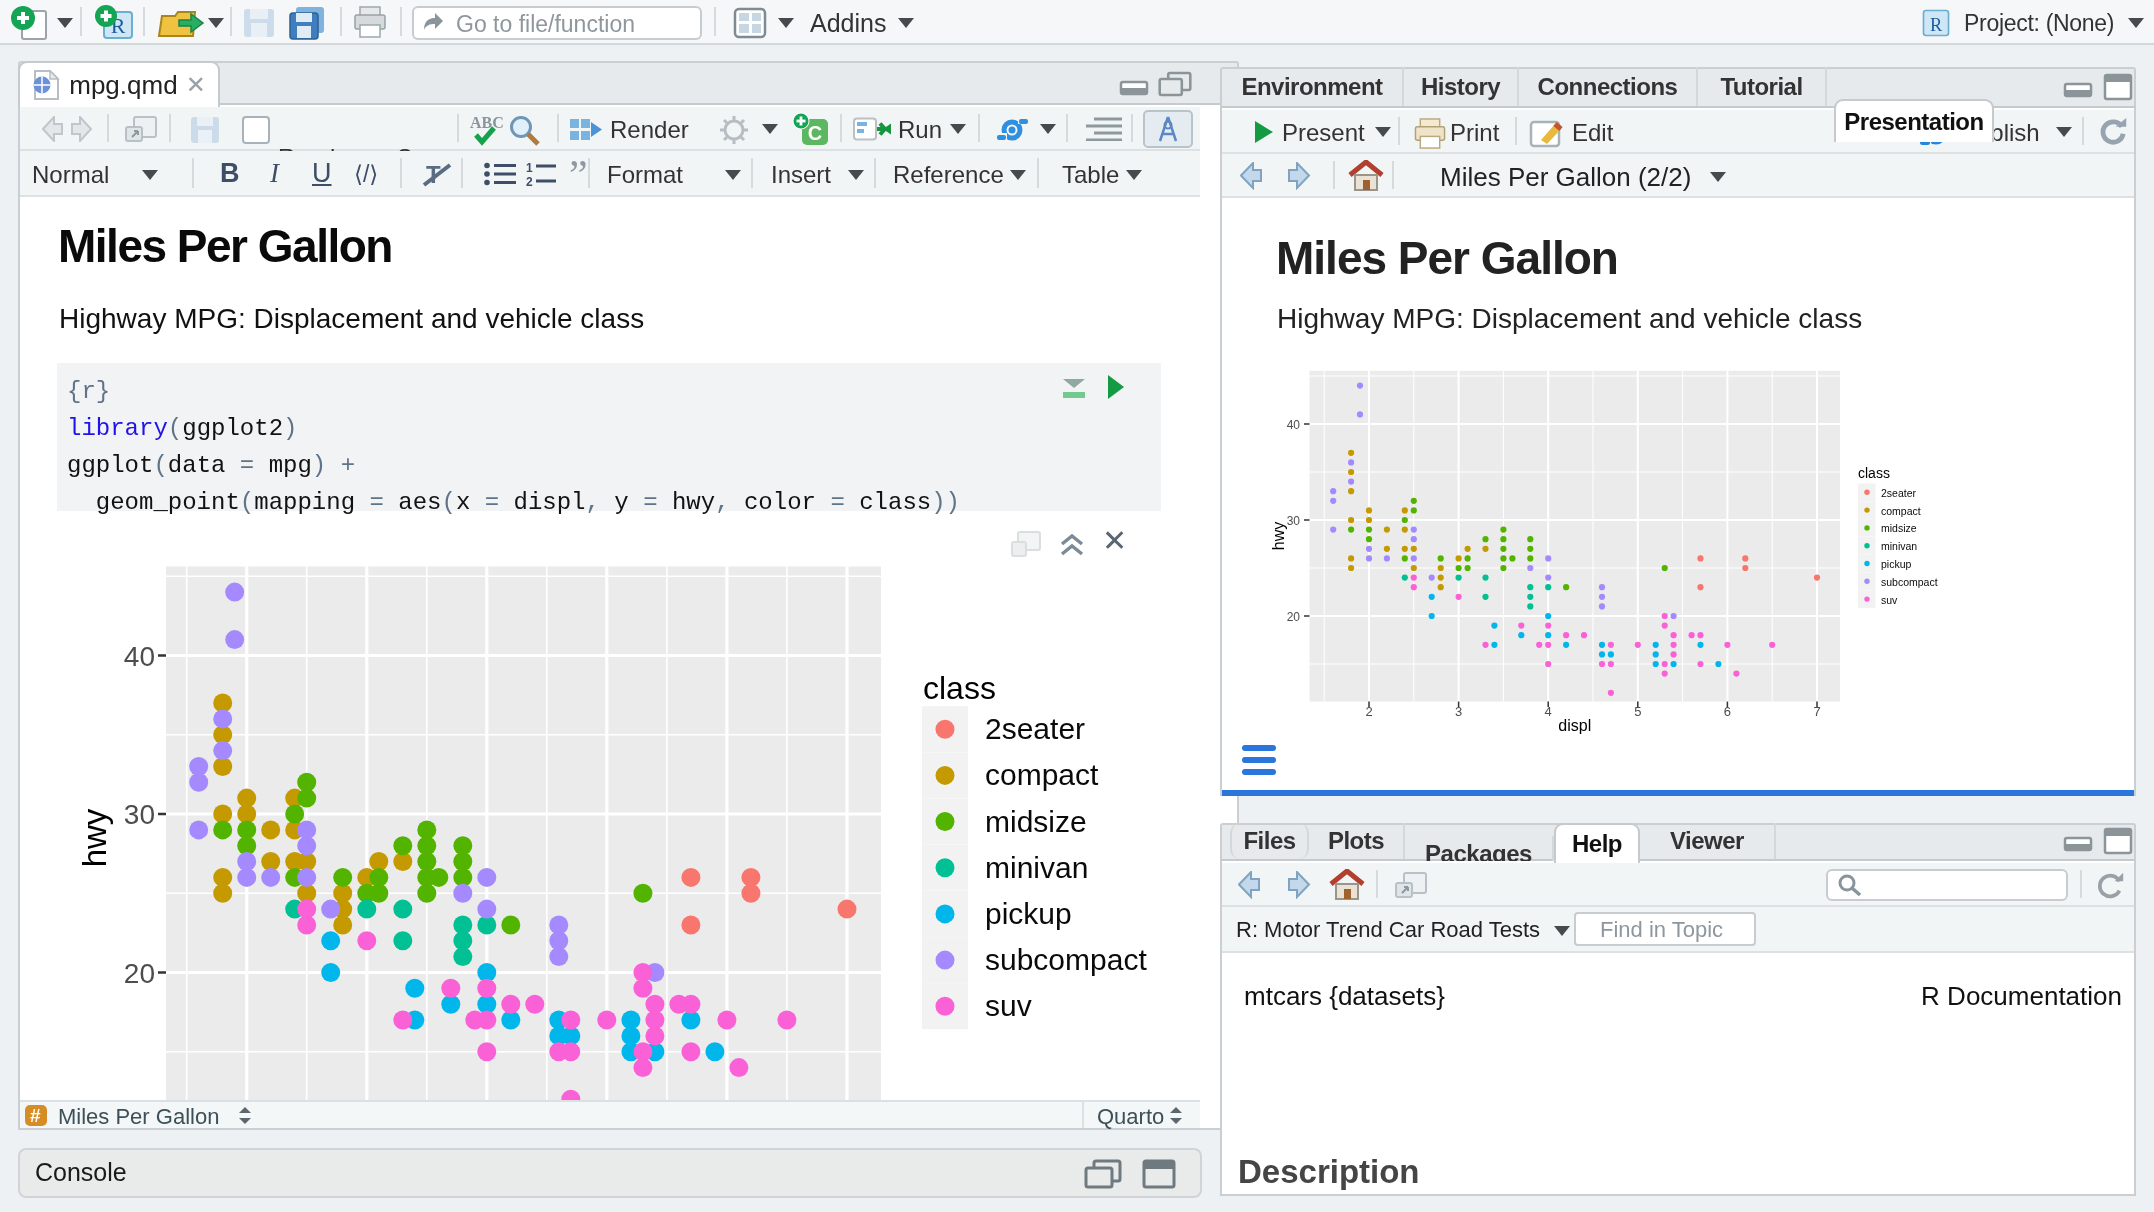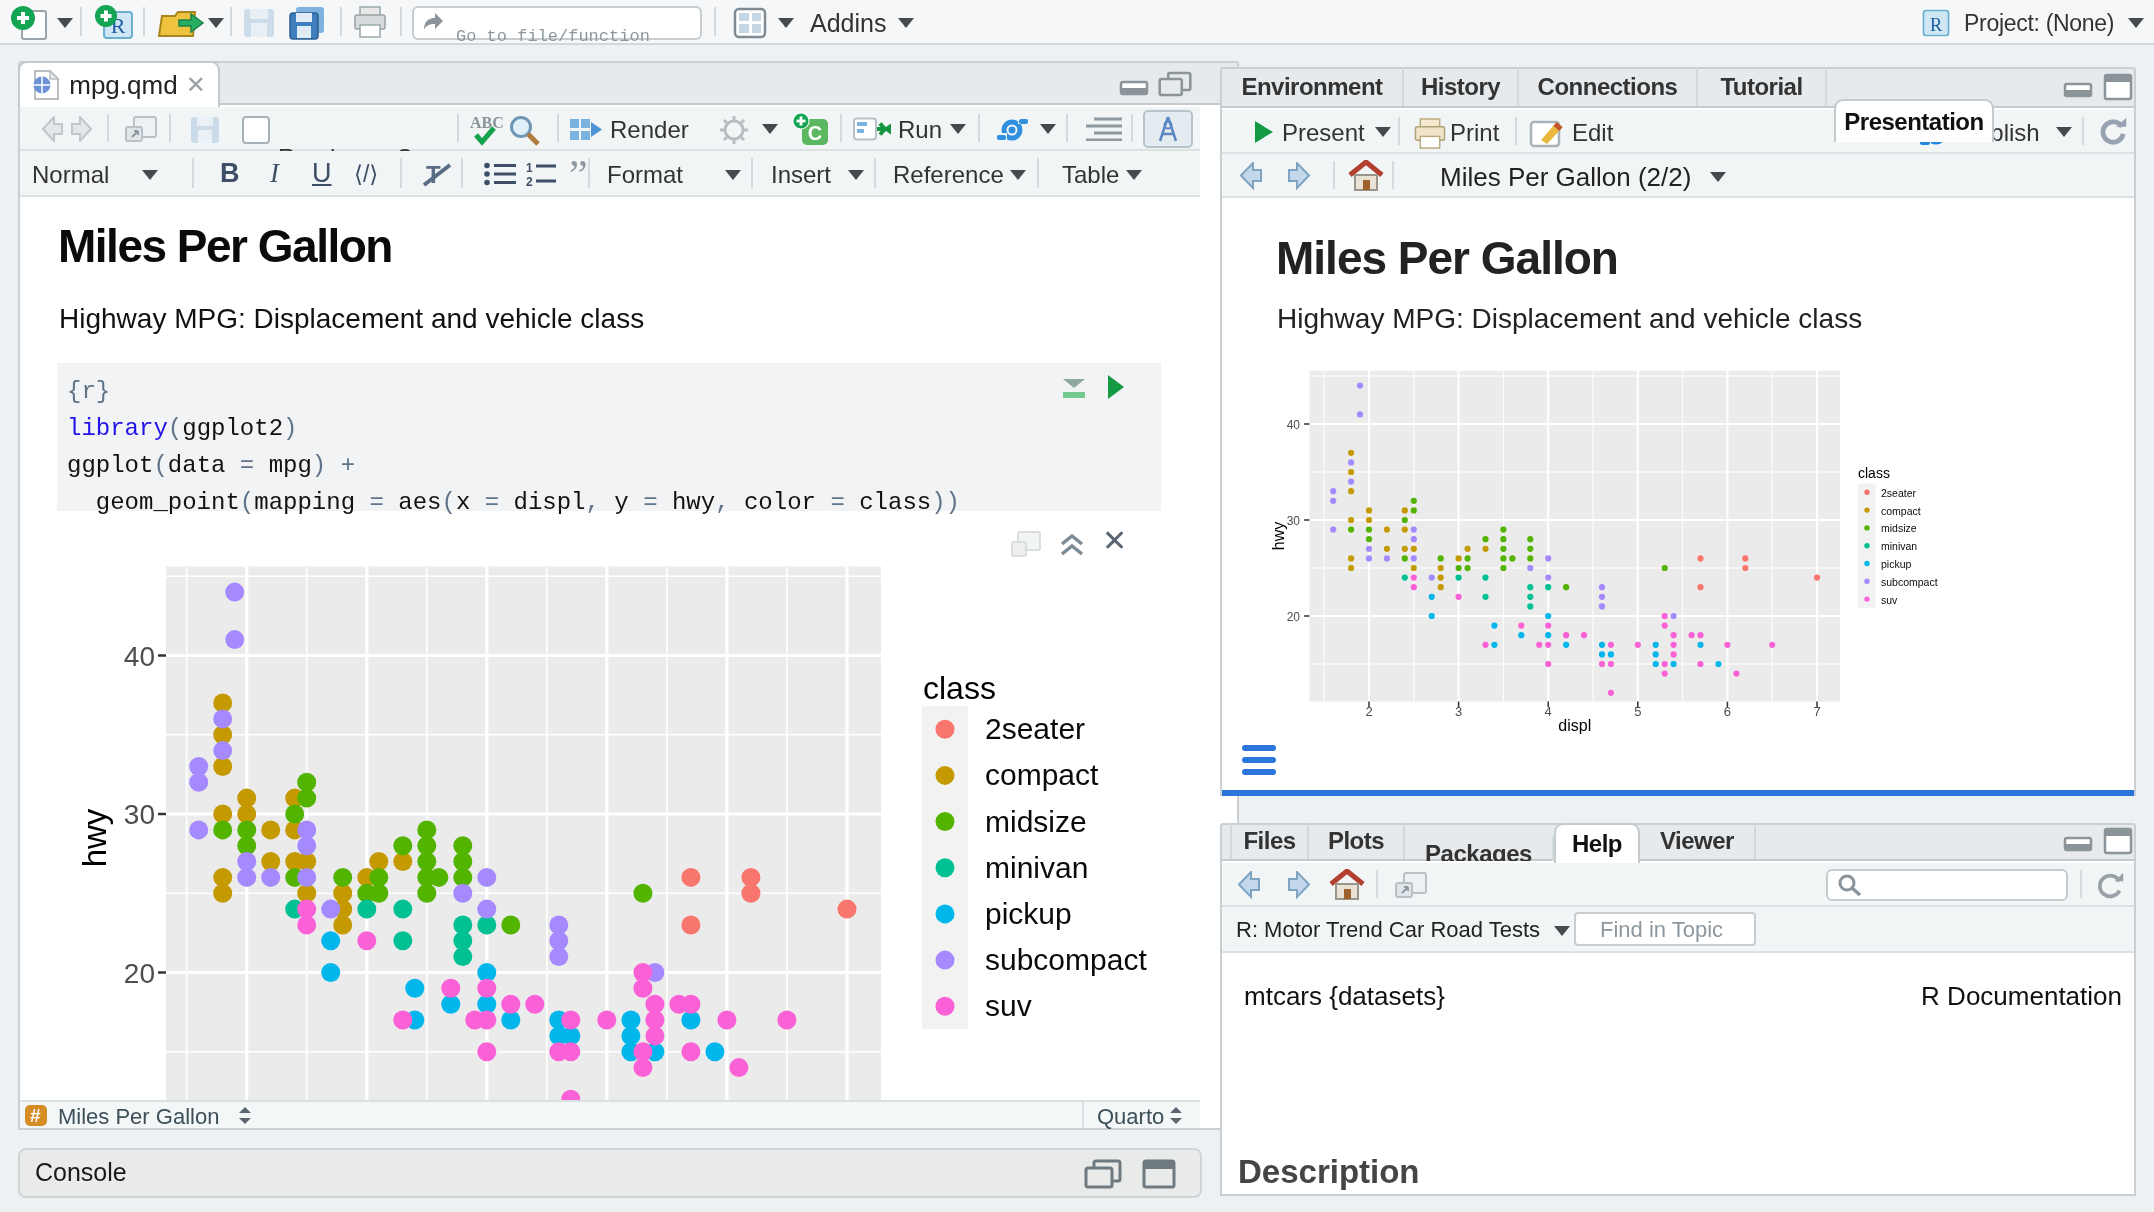--- a/index.html
+++ b/index.html
@@ -56,21 +56,21 @@
   <svg class="abs" style="left:352px;top:6px" width="36" height="33" viewBox="0 0 36 33">
     <rect x="8" y="1" width="20" height="10" fill="#e8e8e8" stroke="#9aa" stroke-width="1.5"></rect>
     <rect x="3" y="9" width="30" height="14" rx="2" fill="#d7dadd" stroke="#98a1a6" stroke-width="1.5"></rect>
     <rect x="8" y="19" width="20" height="12" fill="#fff" stroke="#9aa" stroke-width="1.5"></rect>
   </svg>
   <div class="sep" style="left:400px;"></div>
   <div class="abs" style="left:412px;top:6px;width:286px;height:30px;background:#fff;border:2px solid #c6cccf;border-radius:6px;">
     <svg class="abs" style="left:8px;top:4px" width="22" height="20" viewBox="0 0 22 20">
         <path d="M2 18 C2 8 8 6 13 6 L13 1 L21 9 L13 17 L13 12 C8 12 4 13 2 18 Z" fill="#8a949a"></path>
       </svg>
-    <span class="abs" style="left:42px;top:19px;font-size:17px;color:#8d979d;font-family:Liberation Mono, monospace;">Go to file/function</span>
+    <span class="abs" style="left:42px;top:3px;font-size:23px;color:#8d979d;">Go to file/function</span>
   </div>
   <div class="sep" style="left:714px;"></div>
   <svg class="abs" style="left:733px;top:7px" width="34" height="32" viewBox="0 0 34 32">
     <rect x="2" y="2" width="30" height="28" rx="4" fill="#fff" stroke="#7e8b93" stroke-width="2.5"></rect>
     <rect x="6" y="6" width="10" height="8" fill="#c6d6e2"></rect>
       <rect x="19" y="6" width="9" height="8" fill="#c6d6e2"></rect>
     <rect x="6" y="17" width="10" height="9" fill="#c6d6e2"></rect>
       <rect x="19" y="17" width="9" height="9" fill="#c6d6e2"></rect>
   </svg>
   <span class="caret" style="left:778px;top:18px"></span>
@@ -746,25 +746,25 @@
 </svg>
     <div class="abs" style="left:20px;top:547px;width:34px;height:6px;background:#2a76dd;border-radius:3px;"></div>
     <div class="abs" style="left:20px;top:559px;width:34px;height:6px;background:#2a76dd;border-radius:3px;"></div>
     <div class="abs" style="left:20px;top:571px;width:34px;height:6px;background:#2a76dd;border-radius:3px;"></div>
   </div>
   <div class="abs" style="left:2px;top:723px;width:912px;height:6px;background:#2a76dd;"></div>
 </div>
 
 <div class="abs" style="left:1220px;top:823px;width:916px;height:373px;">
   <div class="tabstrip" style="left:0;top:0;width:100%;height:38px;border:2px solid #c9cfd2;border-bottom:2px solid #c4cacd;border-radius:3px 3px 0 0;box-sizing:border-box;"></div>
-  <div class="tab" style="left:10px;width:79px;height:36px;border-right:2px solid #d3d8da;border-left:2px solid #d3d8da;">Files</div>
+  <div class="tab" style="left:10px;width:79px;height:36px;border-right:2px solid #d3d8da;border-left:2px solid #d3d8da;border-radius:10px;">Files</div>
   <div class="tab" style="left:89px;width:96px;height:36px;border-right:2px solid #d3d8da;">Plots</div>
   <div class="tab" style="left:185px;width:149px;height:36px;border-right:2px solid #d3d8da;margin-top:13px;">Packages</div>
   <div class="tab active" style="left:334px;width:86px;height:40px;">Help</div>
-  <div class="tab" style="left:420px;width:116px;height:36px;border-right:2px solid #d3d8da;">Viewer</div>
+  <div class="tab" style="left:420px;width:136px;height:36px;border-right:2px solid #d3d8da;">Viewer</div>
   <svg class="abs" style="left:843px;top:7px" width="30" height="24" viewBox="0 0 30 24">
       <rect x="2" y="8" width="26" height="12" rx="2" fill="#fff" stroke="#8a9499" stroke-width="2.5"></rect>
       <rect x="2" y="14" width="26" height="6" fill="#8a9499"></rect>
     </svg>
   <svg class="abs" style="left:883px;top:4px" width="30" height="28" viewBox="0 0 30 28">
       <rect x="2" y="2" width="26" height="24" rx="2" fill="#fff" stroke="#8a9499" stroke-width="2.5"></rect>
       <rect x="2" y="2" width="26" height="7" fill="#8a9499"></rect>
     </svg>
 
   <div class="abs" style="left:0;top:38px;width:100%;height:335px;background:#fff;border:2px solid #c9cfd2;border-top:none;box-sizing:border-box;"></div>

